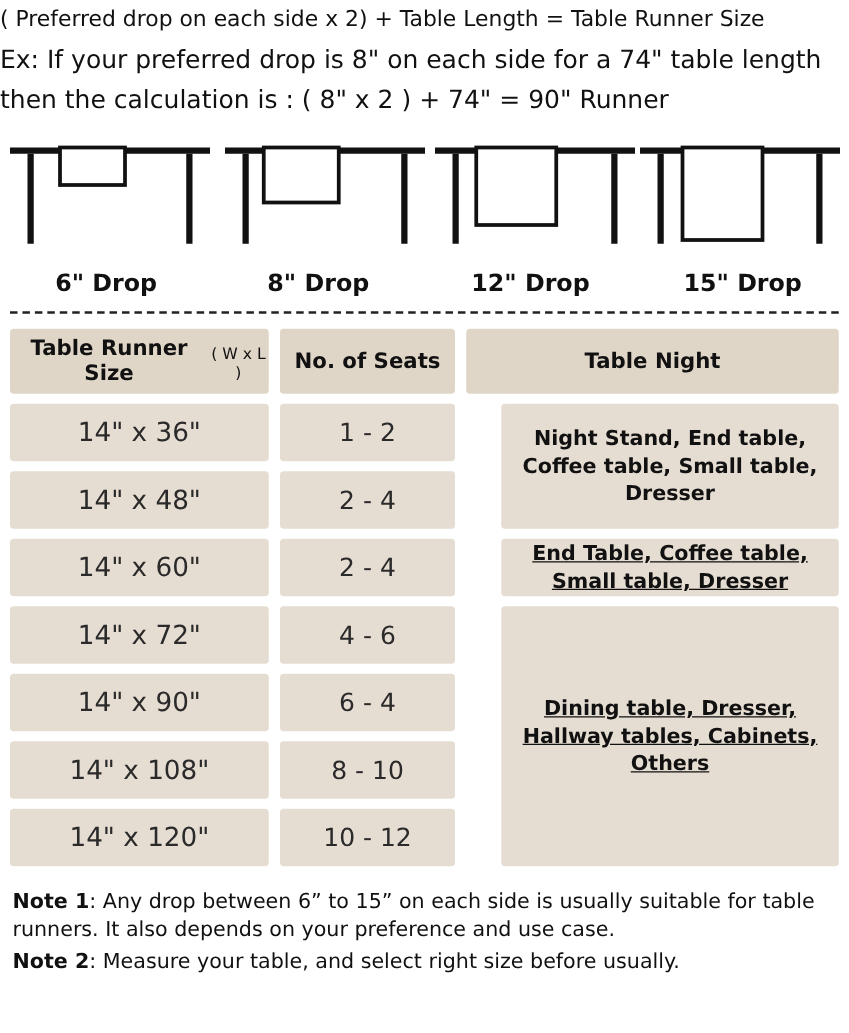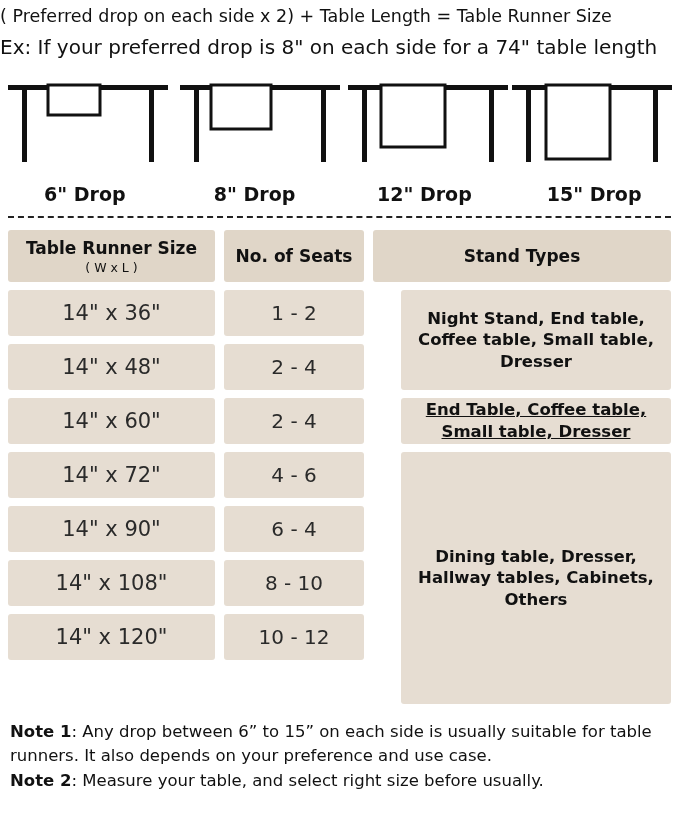--- a/index.html
+++ b/index.html
@@ -65,21 +65,20 @@
     border-radius: 3px;
     display: flex;
     align-items: center;
     justify-content: center;
     text-align: center;
     margin-bottom: 8px;
   }
   .head {
     background: #e0d6c8;
     height: 52px;
-    flex-direction: column;
     font-weight: bold;
     font-size: 17px;
   }
   .head .sub { font-weight: normal; font-size: 12.5px; margin-top: 2px; }
   .size-cell {
     height: 46px;
     font-size: 21px;
     color: #2a2a2a;
   }
   .seat-cell {
@@ -105,20 +104,21 @@
   .notes b { font-weight: bold; }
 </style>
 </head>
 <body>
 
 <div class="page">
 
 
   <div class="subline">( Preferred drop on each side x 2) + Table Length = Table Runner Size</div>
   <div class="subline small">Ex: If your preferred drop is 8" on each side for a 74" table length</div>
+  <div class="subline small">then the calculation is : ( 8" x 2 ) + 74" = 90" Runner</div>
 
   <div class="diagram-wrap">
     <svg width="679" height="110" viewBox="0 0 679 110">
 
       <g>
         <rect x="8" y="16" width="160" height="5" fill="#111"></rect>
         <rect x="22" y="21" width="5" height="72" fill="#111"></rect>
         <rect x="149" y="21" width="5" height="72" fill="#111"></rect>
         <rect x="48" y="16" width="52" height="30" fill="#fff" stroke="#111" stroke-width="3"></rect>
       </g>
@@ -179,25 +179,25 @@
       <div class="cell seat-cell">2 - 4</div>
       <div class="cell seat-cell">2 - 4</div>
       <div class="cell seat-cell">4 - 6</div>
       <div class="cell seat-cell">6 - 4</div>
       <div class="cell seat-cell">8 - 10</div>
       <div class="cell seat-cell">10 - 12</div>
     </div>
 
     <div class="col-c">
       <div class="cell head">
-        <span>Stand Types</span>
+        <span>Table Night</span>
       </div>
       <div class="cell type-cell" style="height:100px;">Night Stand, End table, Coffee table, Small table, Dresser</div>
       <div class="cell type-cell" style="height:46px;text-decoration:underline;">End Table, Coffee table, Small table, Dresser</div>
-      <div class="cell type-cell" style="height:252px;">Dining table, Dresser, Hallway tables, Cabinets, Others</div>
+      <div class="cell type-cell" style="height:208px;text-decoration:underline;">Dining table, Dresser, Hallway tables, Cabinets, Others</div>
     </div>
 
   </div>
 
   <div class="notes">
     <p><b>Note 1</b><span>: Any drop between 6” to 15” on each side is usually suitable for table runners. It also depends on your preference and use case.</span></p>
     <p><b>Note 2</b><span>: Measure your table, and select right size before usually.</span></p>
   </div>
 
 </div>

